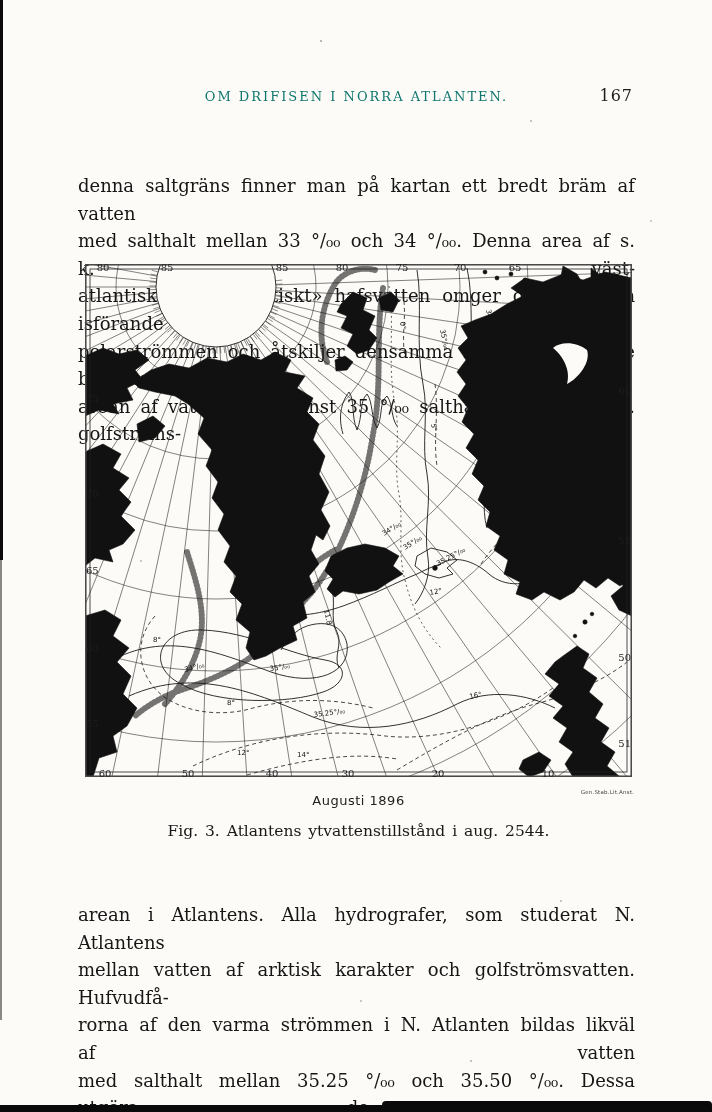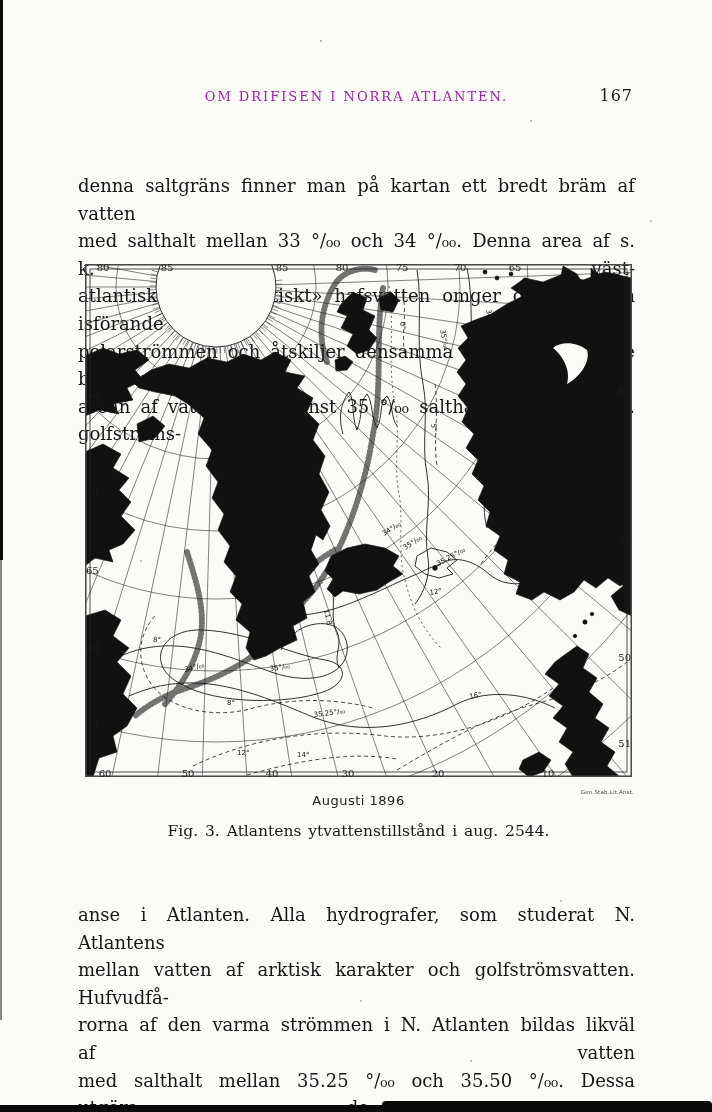--- a/index.html
+++ b/index.html
@@ -11,21 +11,21 @@
   
   .edge-left{position:absolute;left:0;top:0;width:3px;height:560px;background:#0b0b0b;}
   .edge-left2{position:absolute;left:0;top:560px;width:2px;height:460px;background:#2a2a2a;opacity:.55;}
   .edge-bottom{position:absolute;left:0;bottom:0;width:712px;height:7px;background:#0a0a0a;}
   .edge-bottom2{position:absolute;right:0;bottom:6px;width:330px;height:5px;background:#0a0a0a;border-radius:4px 4px 0 0;}
   .speckles{position:absolute;left:320px;top:40px;width:2px;height:2px;background:#b9b9b4;
     box-shadow:210px 80px #c3c3be, -120px 300px #c6c6c0, 300px 560px #c3c3be, -60px 700px #cfcfc9,
     240px 860px #c6c6c0, 40px 960px #c9c9c3, 330px 180px #cfcfc9, -180px 520px #c9c9c3, 150px 1020px #c3c3be;}
   
   .running-head{position:absolute;left:78px;top:89px;width:557px;}
-  .running-title{display:block;text-align:center;font-size:13px;letter-spacing:2px;color:#a21caf;}
+  .running-title{display:block;text-align:center;font-size:13px;letter-spacing:2px;color:#0f766e;}
   .page-number{position:absolute;right:2px;top:-3px;font-size:16px;letter-spacing:1px;}
   
   .para{position:absolute;left:78px;width:557px;font-size:18px;line-height:27.6px;
     word-spacing:3px;color:#161616;margin-top:48px;}
   .para .line{text-align:justify;text-align-last:justify;white-space:normal;}
   #para-top{top:124px;}
   #para-bottom{top:853px;}
   
   .figure{position:absolute;left:85px;top:264px;width:547px;}
   .map-frame{position:relative;width:547px;height:513px;}
@@ -284,21 +284,21 @@
       </div>
   </div>
   <div class="fig-sub">
     <span class="map-title">Augusti 1896</span>
     <span class="map-credit">Gen.Stab.Lit.Anst.</span>
   </div>
   <div class="fig-caption">Fig. 3.  Atlantens ytvattenstillstånd i aug. 2544.</div>
 </div>
 
 <div class="para" id="para-bottom">
-  <div class="line">anse i Atlanten.  Alla hydrografer, som studerat N. Atlantens</div>
+  <div class="line">arean i Atlantens.  Alla hydrografer, som studerat N. Atlantens</div>
   <div class="line">mellan vatten af arktisk karakter och golfströmsvatten.  Hufvudfå-</div>
   <div class="line">rorna af den varma strömmen i N. Atlanten bildas likväl af vatten</div>
   <div class="line">med salthalt mellan 35.25 °/₀₀ och 35.50 °/₀₀.  Dessa utgöra de egent-</div>
 
 </div>
 
 <div class="edge-bottom2"></div>
 <div class="edge-bottom"></div>
 
 </body></html>

